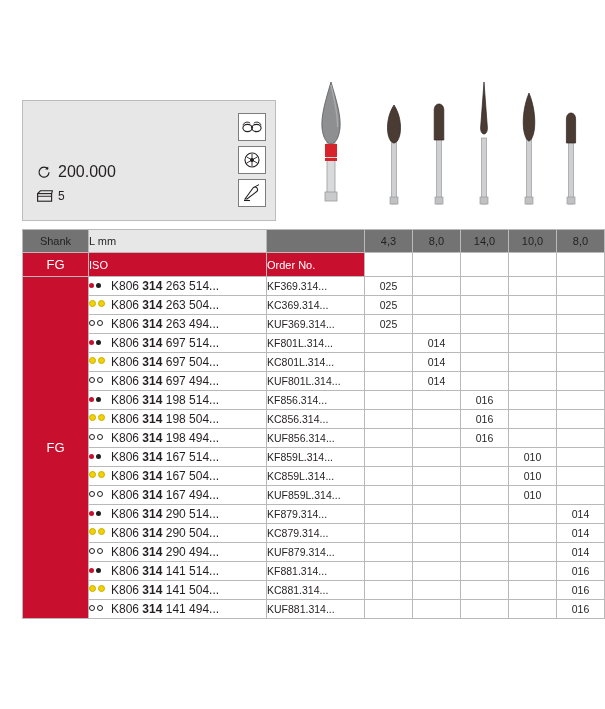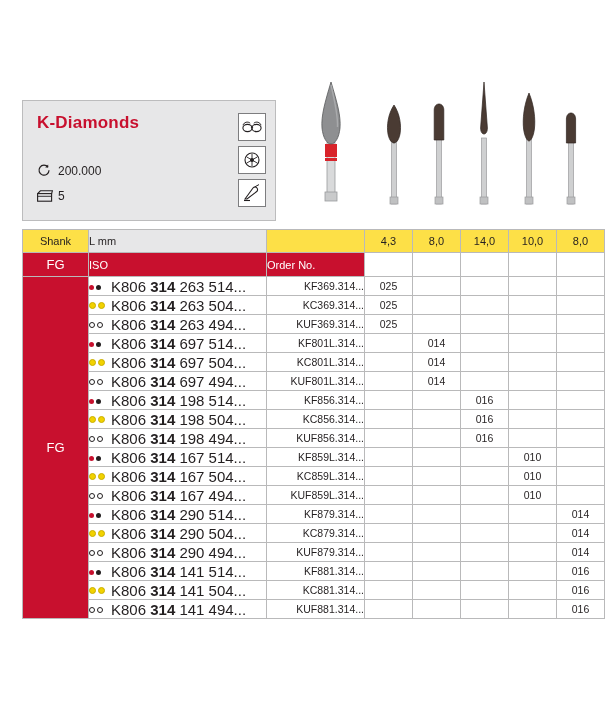--- a/index.html
+++ b/index.html
@@ -33,21 +33,21 @@
     top: 12px;
     font-size: 17px;
     font-weight: bold;
     color: #c8102e;
     letter-spacing: 0.2px;
   }
   .spec-speed {
     position: absolute;
     left: 14px;
     top: 62px;
-    font-size: 12px;
+    font-size: 16px;
     color: #231f20;
   }
   .spec-qty {
     position: absolute;
     left: 14px;
     top: 88px;
     font-size: 12px;
     color: #231f20;
   }
   .spec-ico {
@@ -104,21 +104,21 @@
     box-sizing: border-box;
     font-weight: normal;
   }
 
   .c-shank   { width: 66px; }
   .c-iso     { width: 178px; }
   .c-order   { width: 98px; }
   .c-size    { width: 48px; }
 
   .hdr-plain {
-    background: #fde047;
+    background: #737373;
     height: 20px;
     font-weight: bold;
     font-size: 11px;
     text-align: center;
     color: #231f20;
   }
   .hdr-lmm {
     background: #e7e7e8;
     height: 23px;
     font-weight: bold;
@@ -144,26 +144,26 @@
     height: 24px;
   }
   .cell-blank {
     background: #ffffff;
     height: 19px;
   }
   .row-h { height: 19px; }
   .iso-cell {
     padding-left: 6px;
     white-space: nowrap;
-    font-size: 15px;
+    font-size: 12px;
     margin-top: 36px;
   }
   .iso-cell b { font-weight: bold; }
   .order-cell {
-    text-align: right;
+    text-align: left;
     font-weight: bold;
     font-size: 10.5px;
   }
   .size-cell {
     text-align: center;
     font-size: 10.5px;
   }
   .grit {
     display: inline-block;
     width: 22px;
@@ -181,21 +181,20 @@
   }
   .dot.red    { background: #c8102e; }
   .dot.black  { background: #231f20; }
   .dot.yellow { background: #f2d200; border: 0.5px solid #c9ae00; }
   .dot.white  { background: #ffffff; border: 1px solid #231f20; width: 4px; height: 4px; }
 </style>
 </head>
 <body>
 
 <div class="header-area">
-  <div class="brand-title">K-Diamonds</div>
 
   <div class="spec-speed">
     <span class="spec-ico">
       <svg width="14" height="14" viewBox="0 0 14 14">
         <path d="M11 4.2 A5 5 0 1 0 12 7.2" fill="none" stroke="#231f20" stroke-width="1.2"></path>
         <path d="M11.2 1.4 L11.2 4.6 L8.2 4.6 Z" fill="#231f20"></path>
       </svg>
     </span><span>200.000</span>
   </div>
 

